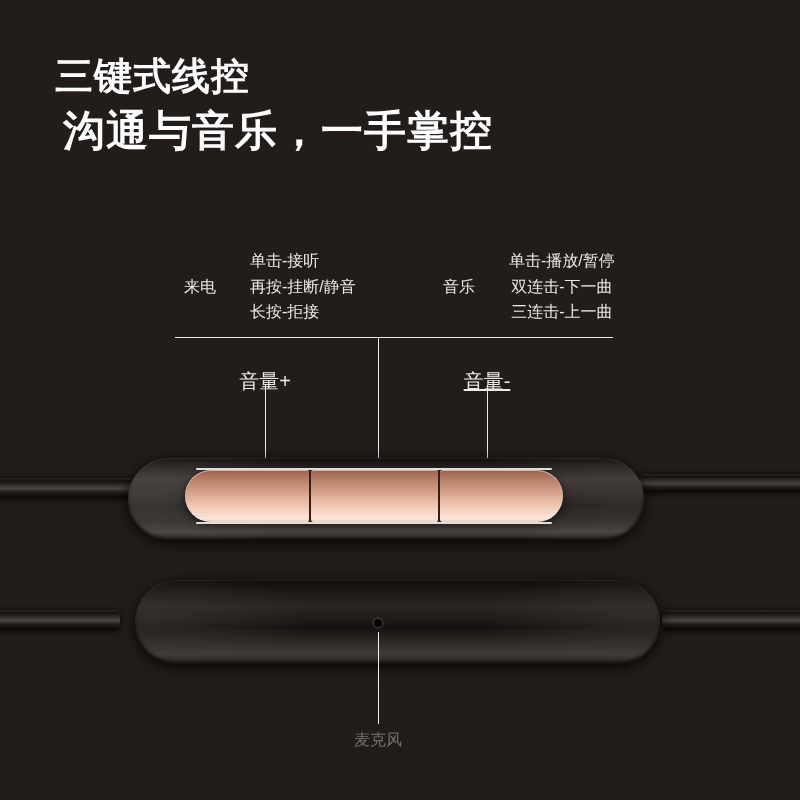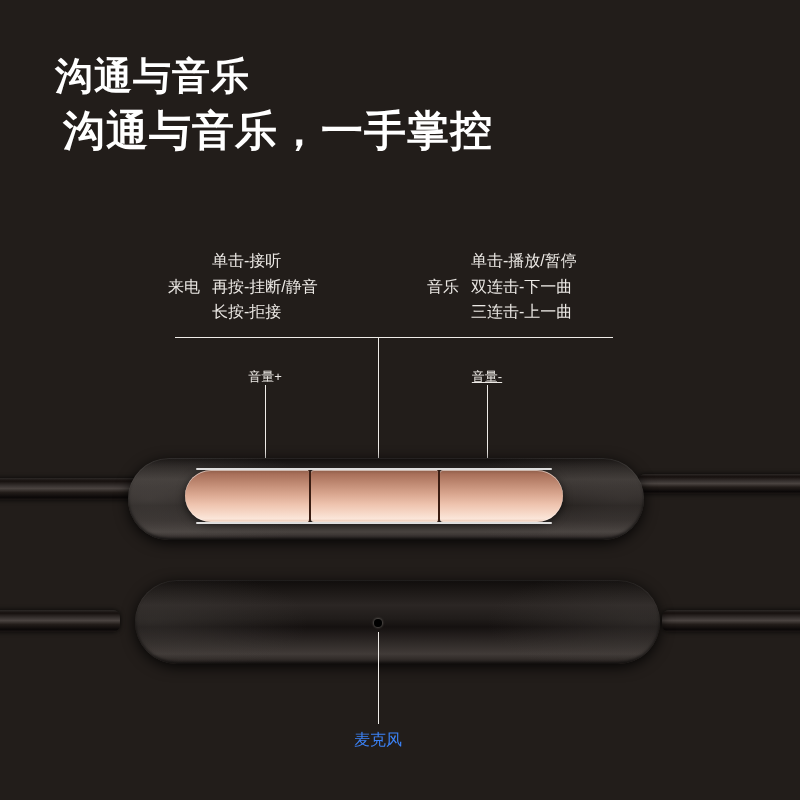--- a/index.html
+++ b/index.html
@@ -45,71 +45,73 @@
     position: absolute;
     display: flex;
     align-items: center;
     gap: 12px;
   }
   .callout-group .group-label {
     font-size: 16px;
     color: #e9e6e2;
     white-space: nowrap;
     line-height: 1.1;
+    margin-left: 16px;
   }
   .callout-lines {
     display: flex;
     flex-direction: column;
     gap: 4px;
   }
   .callout-lines .cl {
     font-size: 16px;
     color: #ece9e5;
     white-space: nowrap;
     line-height: 1.35;
     text-align: right;
+    margin-left: 22px;
   }
 
   #callout-incoming { left: 168px; top: 250px; }
   #callout-incoming .callout-lines { align-items: flex-start; }
   #callout-music    { left: 427px; top: 250px; }
-  #callout-music .callout-lines { align-items: flex-start; }
+  #callout-music .callout-lines { align-items: center; }
 
   
   .leader {
     position: absolute;
     background: #efece8;
   }
   .leader.h { height: 1px; }
   .leader.v { width: 1px; }
 
   #leader-bracket-top  { left: 175px; top: 337px; width: 438px; }
   #leader-center-vert  { left: 378px; top: 337px; height: 146px; }
   #leader-volume-up    { left: 265px; top: 385px; height: 98px; }
   #leader-volume-down  { left: 487px; top: 385px; height: 98px; }
   #leader-mic          { left: 378px; top: 632px; height: 92px; }
 
   
   .vol-label {
     position: absolute;
-    font-size: 13px;
+    font-size: 20px;
     color: #ece9e5;
     white-space: nowrap;
     transform: translateX(-50%);
   }
   #label-volume-up   { left: 265px; top: 368px; }
   #label-volume-down { left: 487px; top: 368px; text-decoration: underline; }
 
   
   #label-microphone {
     position: absolute;
     left: 378px;
     top: 730px;
     font-size: 16px;
-    color: #3b82f6;
+    color: #737373;
     white-space: nowrap;
     transform: translateX(-50%);
   }
 
   
   .remote-wrap { position: absolute; }
 
   #remote-upper { left: 0px; top: 440px; width: 800px; height: 120px; }
   #remote-lower { left: 0px; top: 558px; width: 800px; height: 130px; }
 
@@ -274,21 +276,21 @@
       0 0 2px 1px rgba(130,125,120,.55),
       inset 0 0 2px rgba(0,0,0,1);
   }
 </style>
 </head>
 <body>
 
 <div class="stage">
 
   <div class="headline">
-    <div class="headline-line l1">沟通与音乐</div>
+    <div class="headline-line l1">三键式线控</div>
     <div class="headline-line l2">沟通与音乐，一手掌控</div>
   </div>
 
   <div class="callout-group" id="callout-incoming">
     <div class="group-label">来电</div>
     <div class="callout-lines">
       <div class="cl">单击-接听</div>
       <div class="cl">再按-挂断/静音</div>
       <div class="cl">长按-拒接</div>
     </div>

